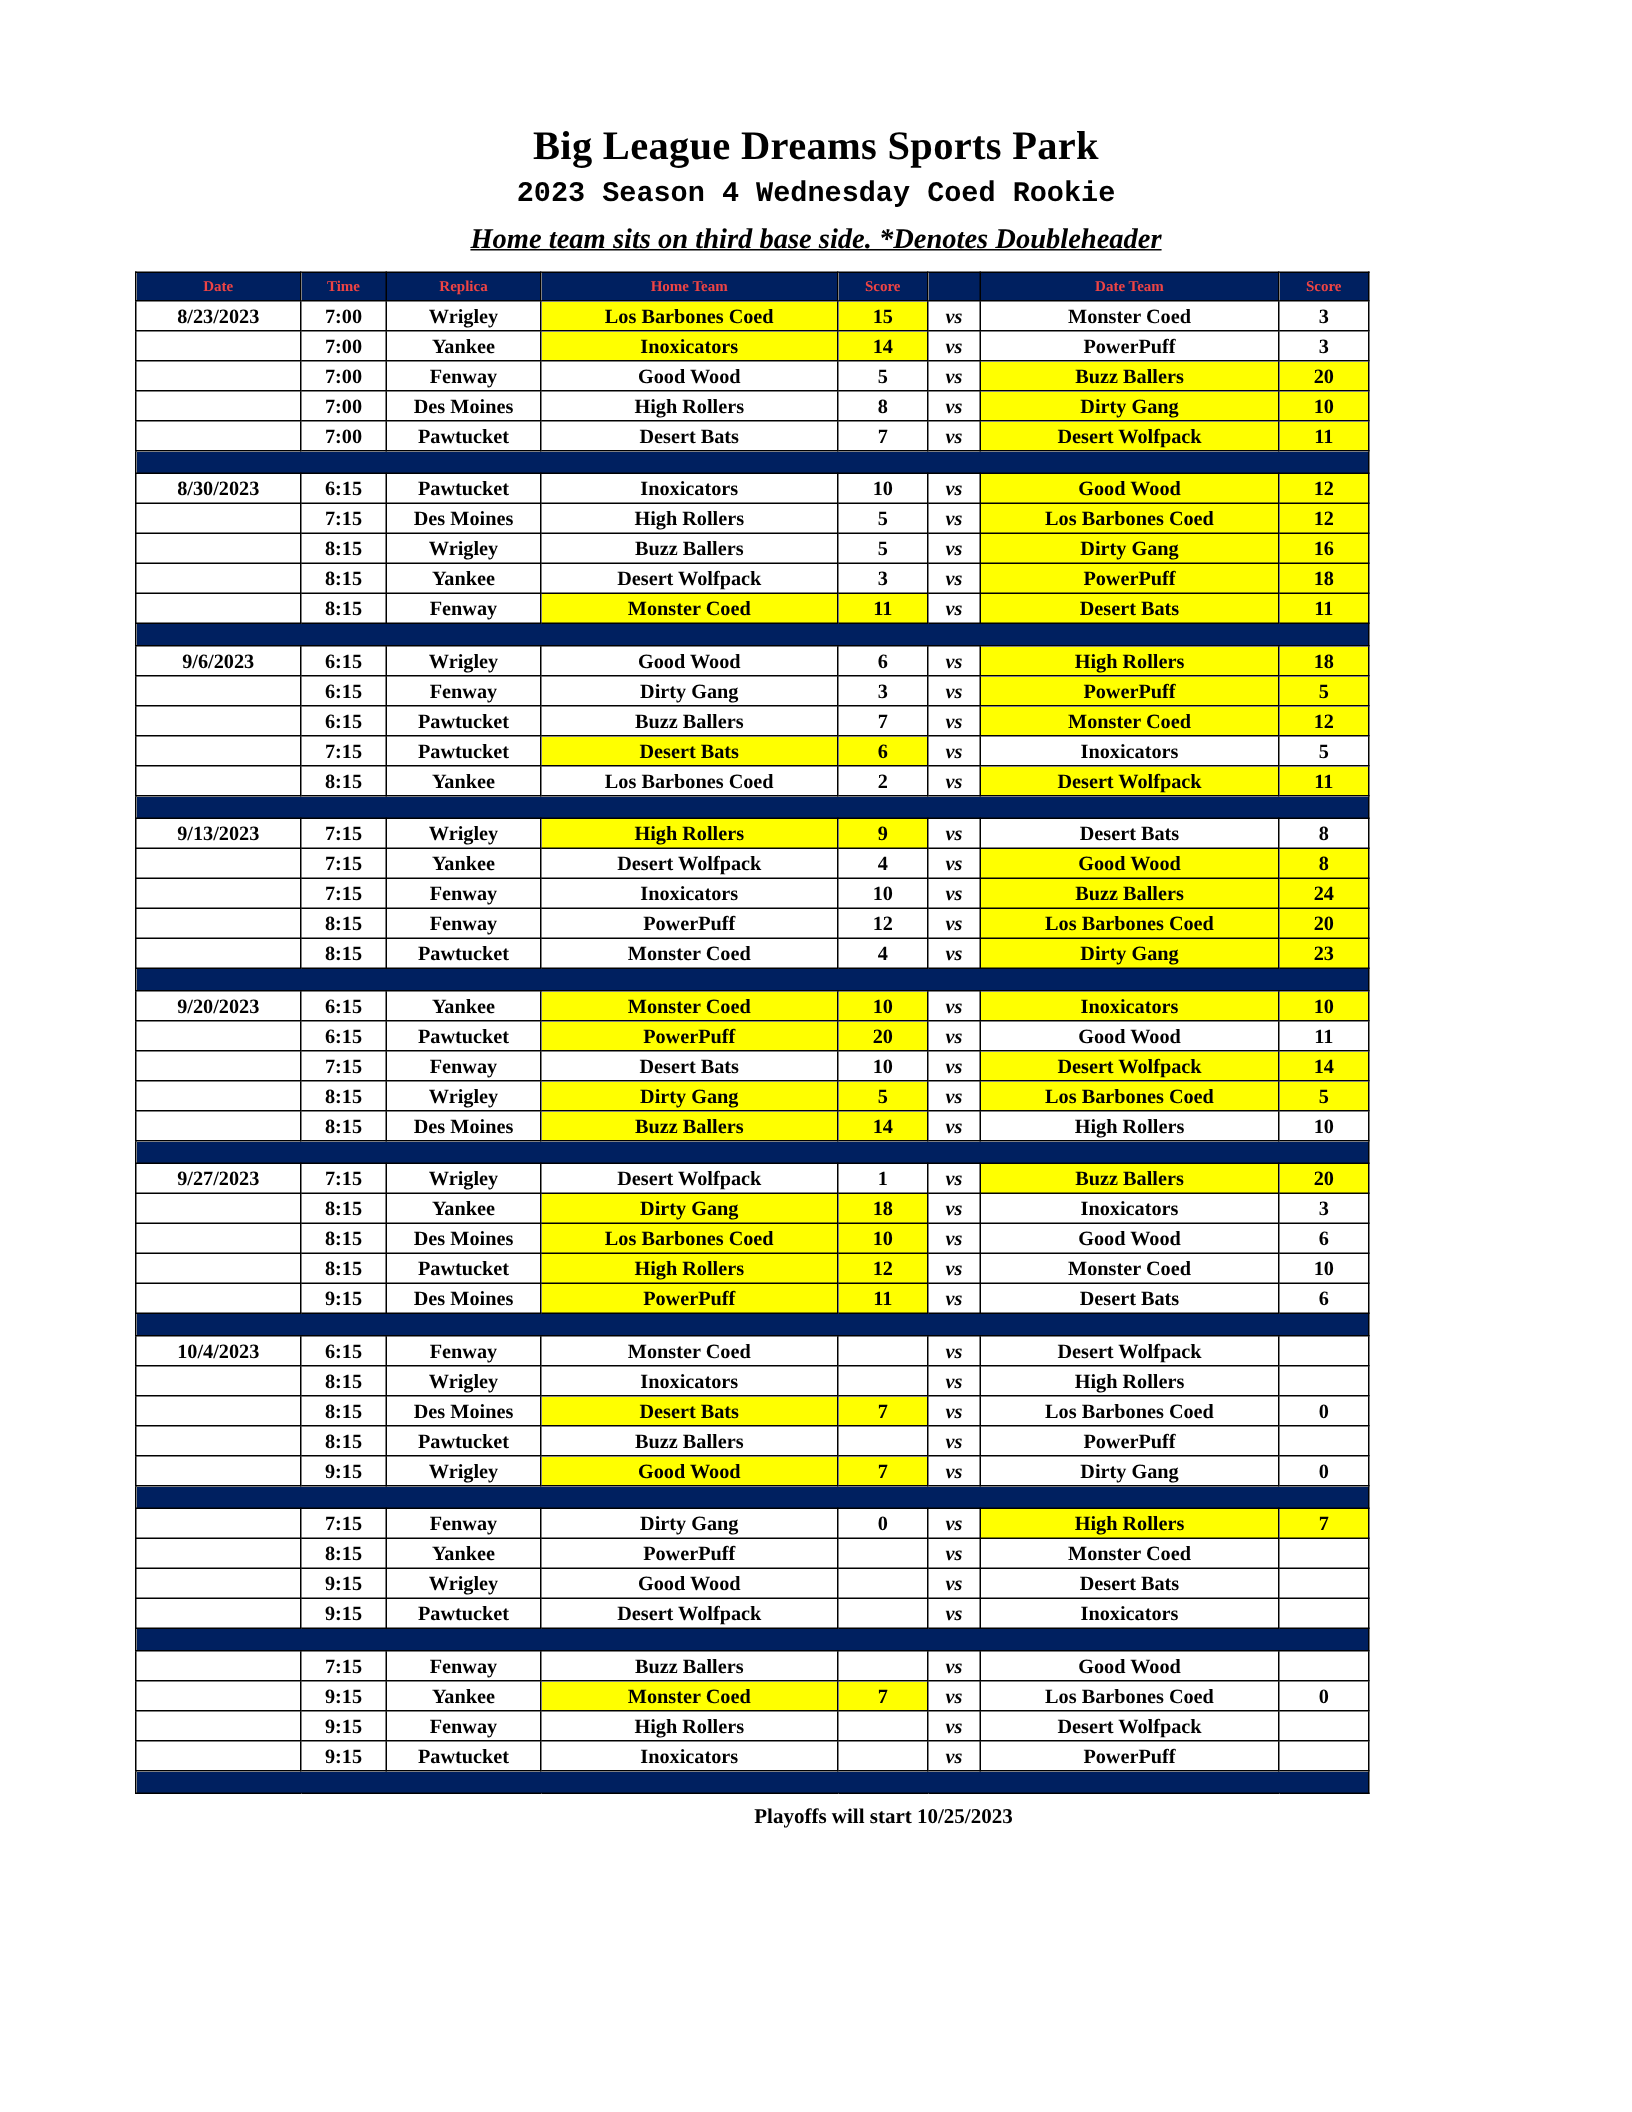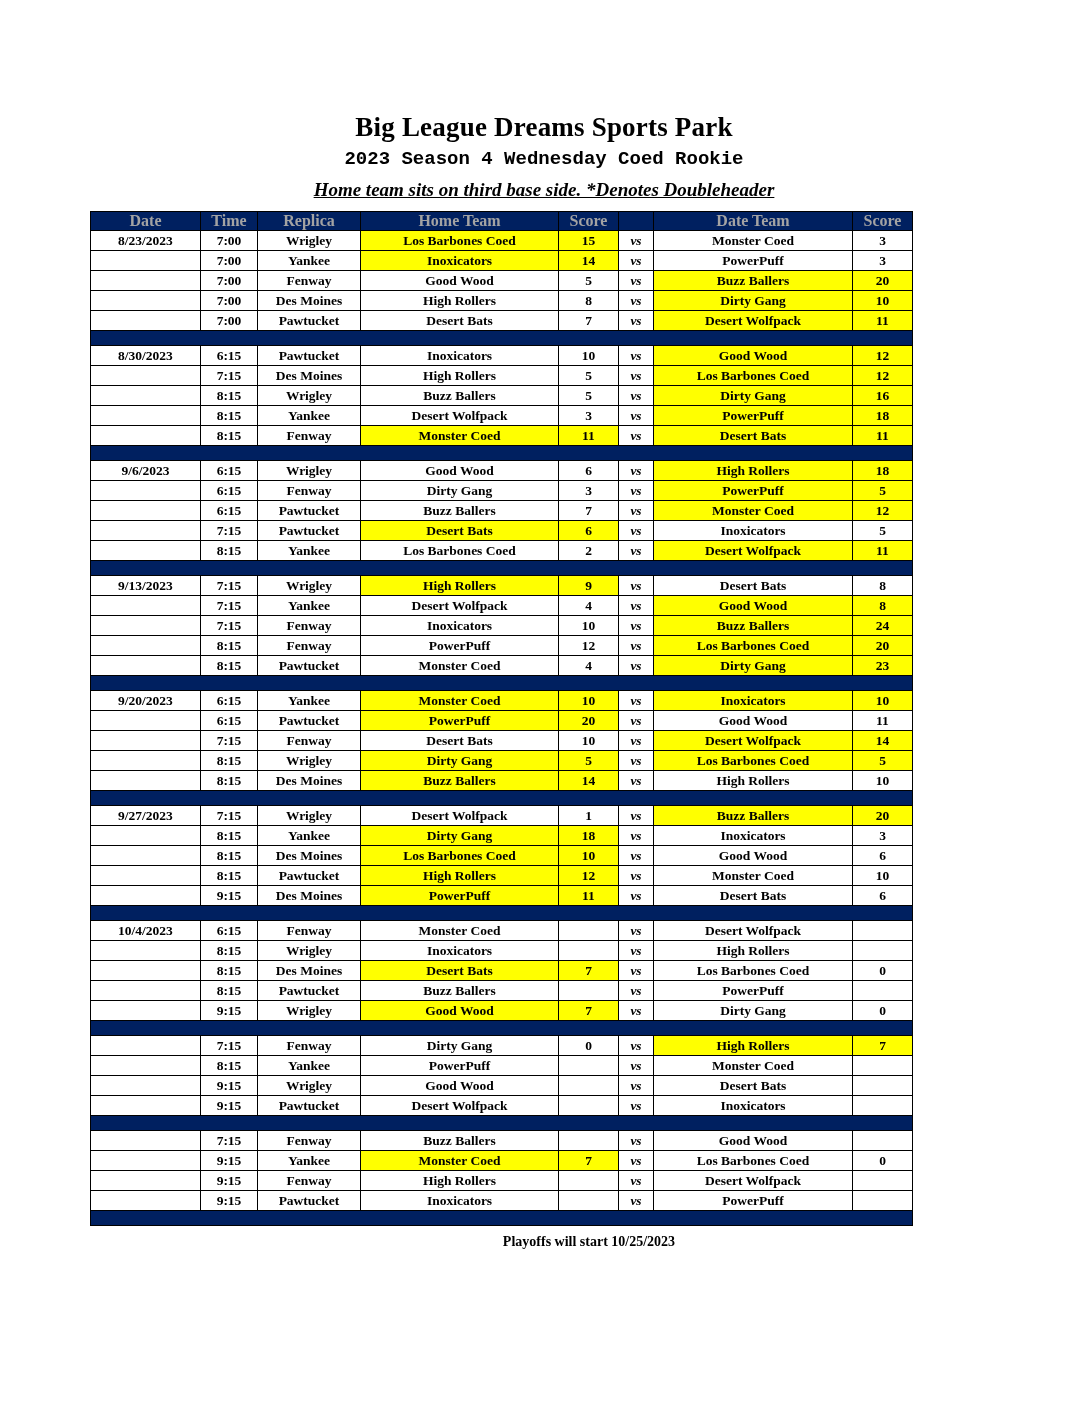--- a/index.html
+++ b/index.html
@@ -3,21 +3,21 @@
 <meta charset="utf-8">
 <style>
   * { margin: 0; padding: 0; box-sizing: border-box; }
   html, body { background: #ffffff; }
   body {
     width: 1088px;
     min-height: 1408px;
     font-family: "Liberation Serif", serif;
     color: #000;
   }
-  .page { padding-top: 112px; }
+  .page { padding-top: 82px; }
   .title {
     text-align: center;
     font-weight: bold;
     font-size: 27px;
     letter-spacing: 0.2px;
   }
   .subtitle {
     text-align: center;
     font-weight: bold;
     font-size: 19px;
@@ -44,23 +44,23 @@
     font-size: 13.5px;
     text-align: center;
     vertical-align: middle;
     height: 20px;
     padding: 0 2px;
     overflow: hidden;
     white-space: nowrap;
   }
   .sched thead th {
     background: var(--header-bg, #002060);
-    color: #a3a3a3;
+    color: #ef4444;
     height: 19px;
-    font-size: 16px;
+    font-size: 10px;
   }
   .sep-row td {
     background: var(--header-bg, #002060);
     height: 15px;
   }
   .c-vs {
     font-style: italic;
     font-size: 11px;
   }
   .hl { background: var(--hl, #FFFF00); }

